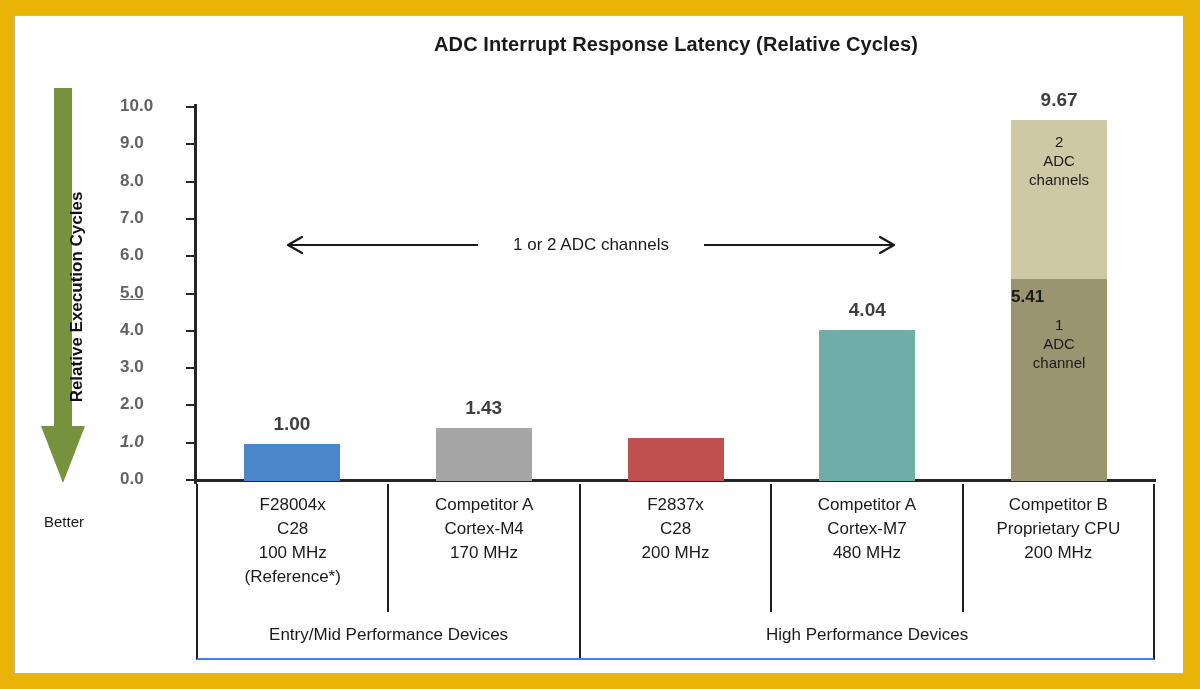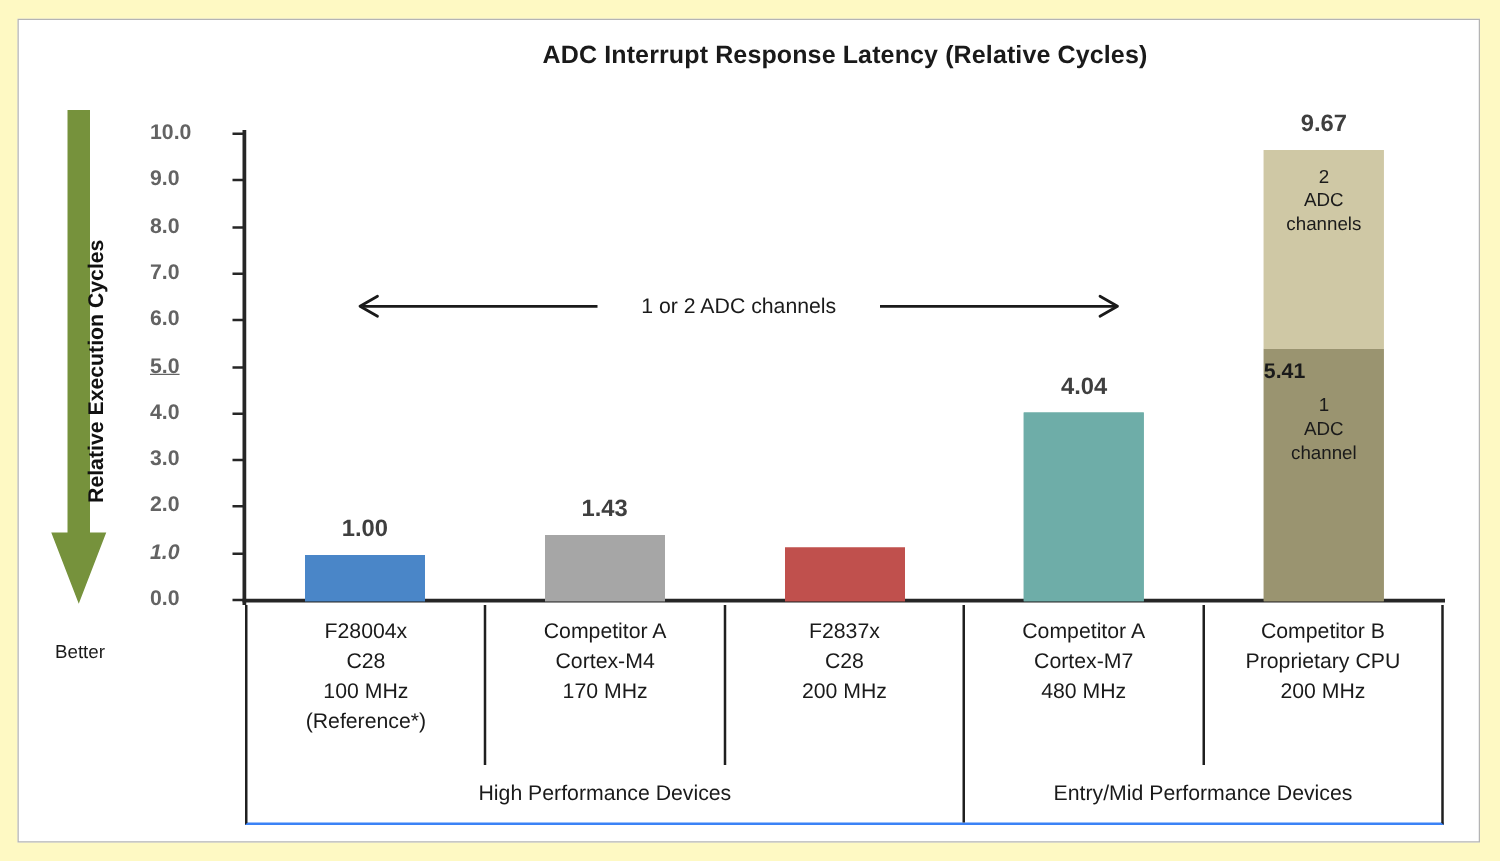--- a/index.html
+++ b/index.html
@@ -1,21 +1,21 @@
 <!DOCTYPE html>
 <html><head>
 <meta charset="utf-8">
 <style>
   html,body{margin:0;padding:0;}
   body{
     width:1200px;height:689px;background:#ffffff;
     font-family:"Liberation Sans", sans-serif;
     -webkit-font-smoothing:antialiased;
   }
-  #root{position:relative;width:1200px;height:689px;overflow:hidden;background:#fef9c3;}
+  #root{position:relative;width:1200px;height:689px;overflow:hidden;background:#eab308;}
 
   .frame{
     position:absolute;left:14px;top:15px;width:1170px;height:659px;
     border:1.5px solid #b4b4b4;box-sizing:border-box;background:#fff;
   }
 
   
   .chart-title{
     position:absolute;left:196px;top:33px;width:960px;
     text-align:center;font-size:20px;font-weight:bold;color:#1a1a1a;
@@ -205,22 +205,22 @@
           <div>Cortex-M7</div>
           <div>480 MHz</div>
         </div>
         <div class="cell">
           <div>Competitor B</div>
           <div>Proprietary CPU</div>
           <div>200 MHz</div>
         </div>
       </div>
     <div class="tbl-row2">
+        <div class="grp" style="flex: 2 1 0px;">Entry/Mid Performance Devices</div>
         <div class="grp" style="flex: 3 1 0px;">High Performance Devices</div>
-        <div class="grp" style="flex: 2 1 0px;">Entry/Mid Performance Devices</div>
       </div>
   </div>
 <div class="ytick" style="top: 106px;"></div>
     <div class="ytick" style="top: 143.3px;"></div>
     <div class="ytick" style="top: 180.6px;"></div>
     <div class="ytick" style="top: 217.9px;"></div>
     <div class="ytick" style="top: 255.2px;"></div>
     <div class="ytick" style="top: 292.5px;"></div>
     <div class="ytick" style="top: 329.8px;"></div>
     <div class="ytick" style="top: 367.1px;"></div>

